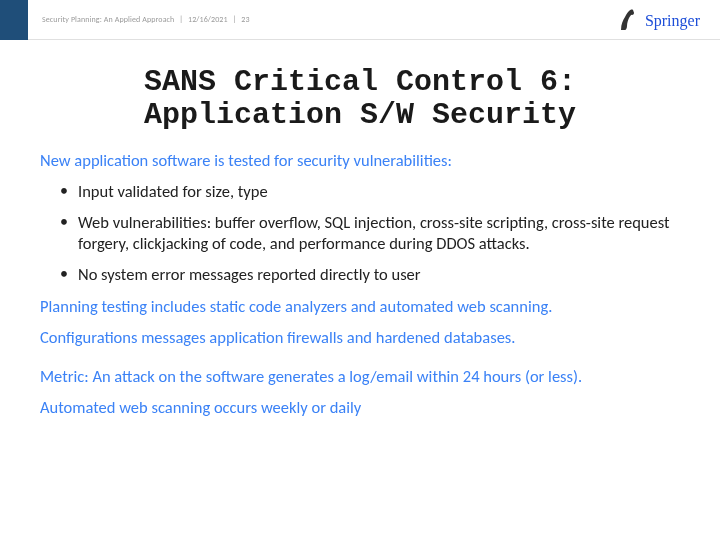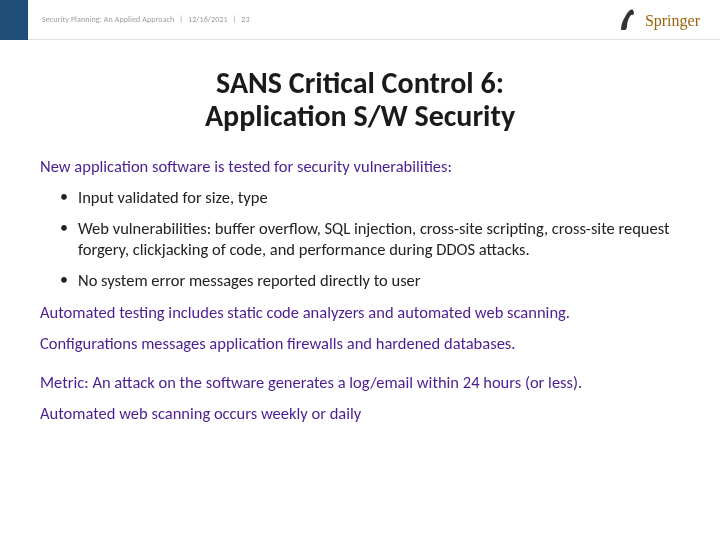--- a/index.html
+++ b/index.html
@@ -3,24 +3,24 @@
 <meta charset="utf-8">
 <style>
   * { margin: 0; padding: 0; box-sizing: border-box; }
   html, body { width: 720px; height: 540px; font-family: Calibri, "Segoe UI", Arial, sans-serif; background: #fff; color: #222; }
   .slide { position: relative; width: 720px; height: 480px; background: #fff; }
   .topbar { position: absolute; top: 0; left: 0; right: 0; height: 40px; border-bottom: 1px solid #e0e0e0; }
   .blue-box { position: absolute; top: 0; left: 0; width: 28px; height: 40px; background: #1f4e79; }
   .footer-meta { position: absolute; left: 42px; top: 14px; font-size: 8px; color: #9a9a9a; letter-spacing: 0.1px; }
   .footer-meta .sep { margin: 0 3px; }
   .logo-wrap { position: absolute; right: 20px; top: 6px; display: flex; align-items: center; gap: 6px; }
-  .logo-text { font-size: 16px; color: #a16207; font-family: Georgia, "Times New Roman", serif; }
+  .logo-text { font-size: 16px; color: #1d4ed8; font-family: Georgia, "Times New Roman", serif; }
   .content { position: absolute; top: 60px; left: 40px; right: 40px; }
-  .title { text-align: center; font-weight: 700; font-size: 30px; line-height: 1.1; color: #1a1a1a; margin-top: 6px; margin-bottom: 24px; }
-  .body p { font-size: 16.5px; line-height: 1.28; margin-bottom: 10px; color: #4c1d95; }
+  .title { text-align: center; font-weight: 700; font-size: 30px; line-height: 1.1; color: #1a1a1a; margin-top: 6px; margin-bottom: 18px; font-family: Liberation Mono, monospace; }
+  .body p { font-size: 16.5px; line-height: 1.28; margin-bottom: 10px; color: #3b82f6; }
   .body ul { list-style: none; padding-left: 20px; margin-bottom: 10px; }
   .body li { position: relative; font-size: 16.5px; line-height: 1.28; margin-bottom: 10px; padding-left: 18px; color: #222; }
   .body li::before { content: "•"; position: absolute; left: 0; top: 0; color: #222; font-size: 16px; }
   .spacer { height: 8px; }
 </style>
 </head>
 <body>
 
 <div class="slide">
 
@@ -49,21 +49,21 @@
       <span>SANS Critical Control 6:</span><br>
       <span>Application S/W Security</span>
     </h1>
     <div class="body">
       <p>New application software is tested for security vulnerabilities:</p>
       <ul>
         <li>Input validated for size, type</li>
         <li>Web vulnerabilities: buffer overflow, SQL injection, cross-site scripting, cross-site request forgery, clickjacking of code, and performance during DDOS attacks.</li>
         <li>No system error messages reported directly to user</li>
       </ul>
-      <p>Automated testing includes static code analyzers and automated web scanning.</p>
+      <p>Planning testing includes static code analyzers and automated web scanning.</p>
       <p>Configurations messages application firewalls and hardened databases.</p>
       <div class="spacer"></div>
       <p>Metric:  An attack on the software generates a log/email within 24 hours (or less).</p>
       <p>Automated web scanning occurs weekly or daily</p>
     </div>
   </div>
 
 </div>
 
 </body></html>

